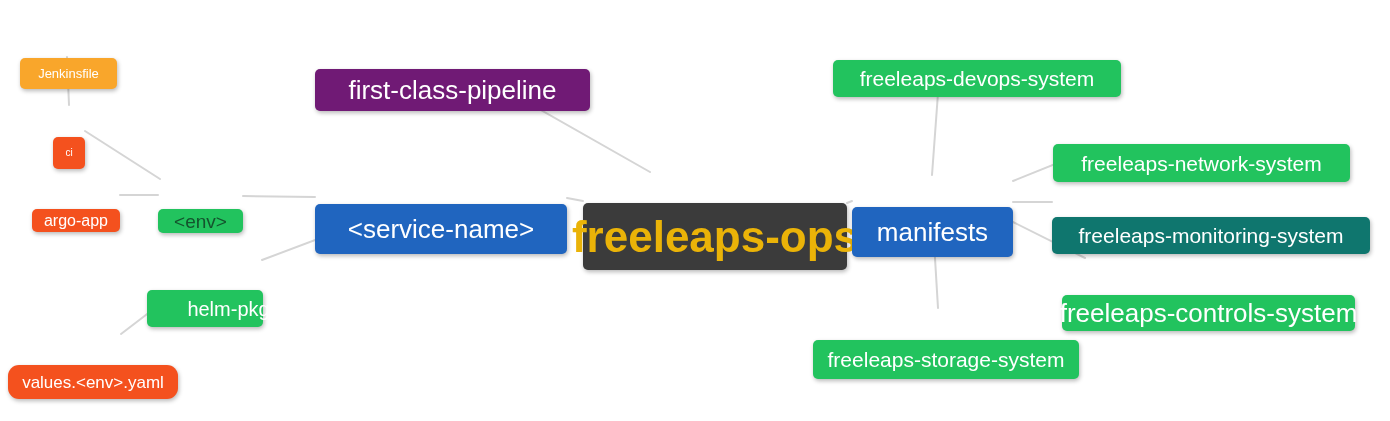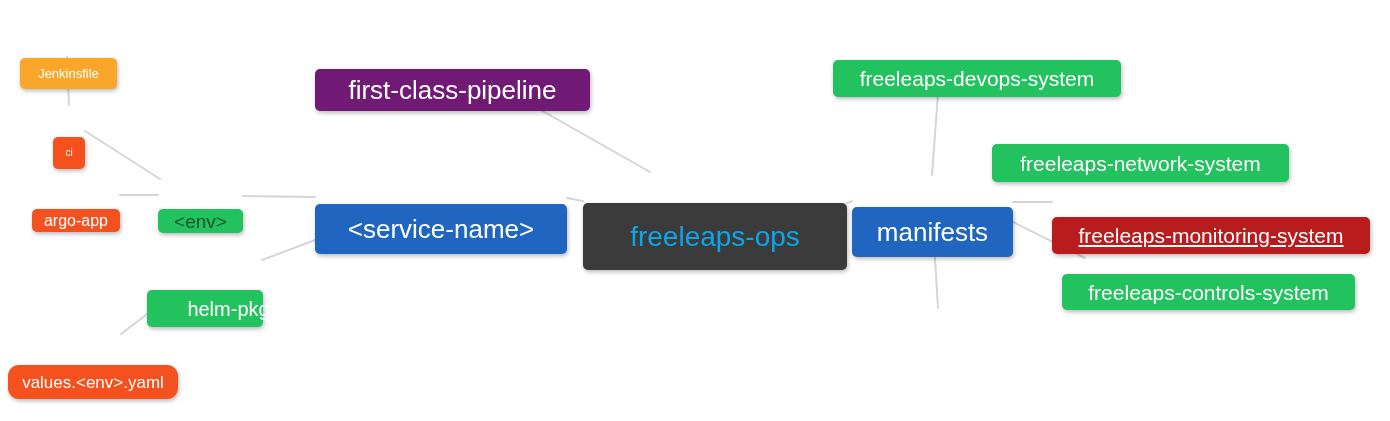--- a/index.html
+++ b/index.html
@@ -53,27 +53,28 @@
       <line x1="502" y1="88" x2="650" y2="172" stroke="#d5d5d5" stroke-width="2" stroke-linecap="round"></line>
       <line x1="567" y1="198" x2="583" y2="201" stroke="#d5d5d5" stroke-width="2" stroke-linecap="round"></line>
       <line x1="847" y1="203" x2="852" y2="201" stroke="#d5d5d5" stroke-width="2" stroke-linecap="round"></line>
       <line x1="932" y1="175" x2="940" y2="66" stroke="#d5d5d5" stroke-width="2" stroke-linecap="round"></line>
       <line x1="1013" y1="181" x2="1085" y2="152" stroke="#d5d5d5" stroke-width="2" stroke-linecap="round"></line>
       <line x1="1013" y1="202" x2="1052" y2="202" stroke="#d5d5d5" stroke-width="2" stroke-linecap="round"></line>
       <line x1="1013" y1="222" x2="1085" y2="258" stroke="#d5d5d5" stroke-width="2" stroke-linecap="round"></line>
       <line x1="933" y1="225" x2="938" y2="308" stroke="#d5d5d5" stroke-width="2" stroke-linecap="round"></line>
     </svg>
 
-<div class="node" style="left: 583px; top: 171px; width: 264px; height: 67px; font-size: 28px; background: rgb(59, 59, 59); color: #0ea5e9;">freeleaps-ops</div>
+<div class="node" style="left: 583px; top: 171px; width: 264px; height: 67px; font-size: 44px; background: rgb(59, 59, 59); color: #eab308; font-weight: bold;">freeleaps-ops</div>
     <div class="node" style="left: 315px; top: 37px; width: 275px; height: 42px; font-size: 26px; background: #701a75; color: rgb(255, 255, 255);">first-class-pipeline</div>
     <div class="node" style="left: 315px; top: 172px; width: 252px; height: 50px; font-size: 26px; background: rgb(32, 101, 191); color: rgb(255, 255, 255);">&lt;service-name&gt;</div>
     <div class="node" style="left: 852px; top: 175px; width: 161px; height: 50px; font-size: 26px; background: rgb(32, 101, 191); color: rgb(255, 255, 255);">manifests</div>
     <div class="node" style="left: 158px; top: 177px; width: 85px; height: 24px; font-size: 19px; background: rgb(34, 195, 94); color: #14532d;">&lt;env&gt;</div>
     <div class="node" style="left: 147px; top: 258px; width: 116px; height: 37px; font-size: 20px; background: rgb(34, 195, 94); color: rgb(255, 255, 255); padding-left: 47px;">helm-pkg</div>
     <div class="node" style="left: 53px; top: 105px; width: 32px; height: 32px; font-size: 10px; background: rgb(244, 81, 30); color: rgb(255, 255, 255);">ci</div>
     <div class="node" style="left: 32px; top: 177px; width: 88px; height: 23px; font-size: 16px; background: rgb(244, 81, 30); color: rgb(255, 255, 255);">argo-app</div>
     <div class="node" style="left: 8px; top: 333px; width: 170px; height: 34px; font-size: 17px; background: rgb(244, 81, 30); color: rgb(255, 255, 255); border-radius: 11px;">values.&lt;env&gt;.yaml</div>
     <div class="node" style="left: 20px; top: 26px; width: 97px; height: 31px; font-size: 13px; background: rgb(249, 166, 43); color: rgb(255, 255, 255);">Jenkinsfile</div>
     <div class="node" style="left: 833px; top: 28px; width: 288px; height: 37px; font-size: 21px; background: rgb(34, 195, 94); color: rgb(255, 255, 255);">freeleaps-devops-system</div>
-    <div class="node" style="left: 992px; top: 112px; width: 297px; height: 38px; font-size: 21px; background: rgb(34, 195, 94); color: rgb(255, 255, 255);">freeleaps-network-system</div>
-    <div class="node" style="left: 1052px; top: 185px; width: 318px; height: 37px; font-size: 21px; background: #b91c1c; color: rgb(255, 255, 255); text-decoration: underline;">freeleaps-monitoring-system</div>
-    <div class="node" style="left: 1062px; top: 242px; width: 293px; height: 36px; font-size: 21px; background: rgb(34, 195, 94); color: rgb(255, 255, 255);">freeleaps-controls-system</div>
+    <div class="node" style="left: 1053px; top: 112px; width: 297px; height: 38px; font-size: 21px; background: rgb(34, 195, 94); color: rgb(255, 255, 255);">freeleaps-network-system</div>
+    <div class="node" style="left: 1052px; top: 185px; width: 318px; height: 37px; font-size: 21px; background: #0f766e; color: rgb(255, 255, 255);">freeleaps-monitoring-system</div>
+    <div class="node" style="left: 1062px; top: 263px; width: 293px; height: 36px; font-size: 26px; background: rgb(34, 195, 94); color: rgb(255, 255, 255);">freeleaps-controls-system</div>
+    <div class="node" style="left: 813px; top: 308px; width: 266px; height: 39px; font-size: 21px; background: rgb(34, 195, 94); color: rgb(255, 255, 255);">freeleaps-storage-system</div>
   </div>
 
 </body></html>

